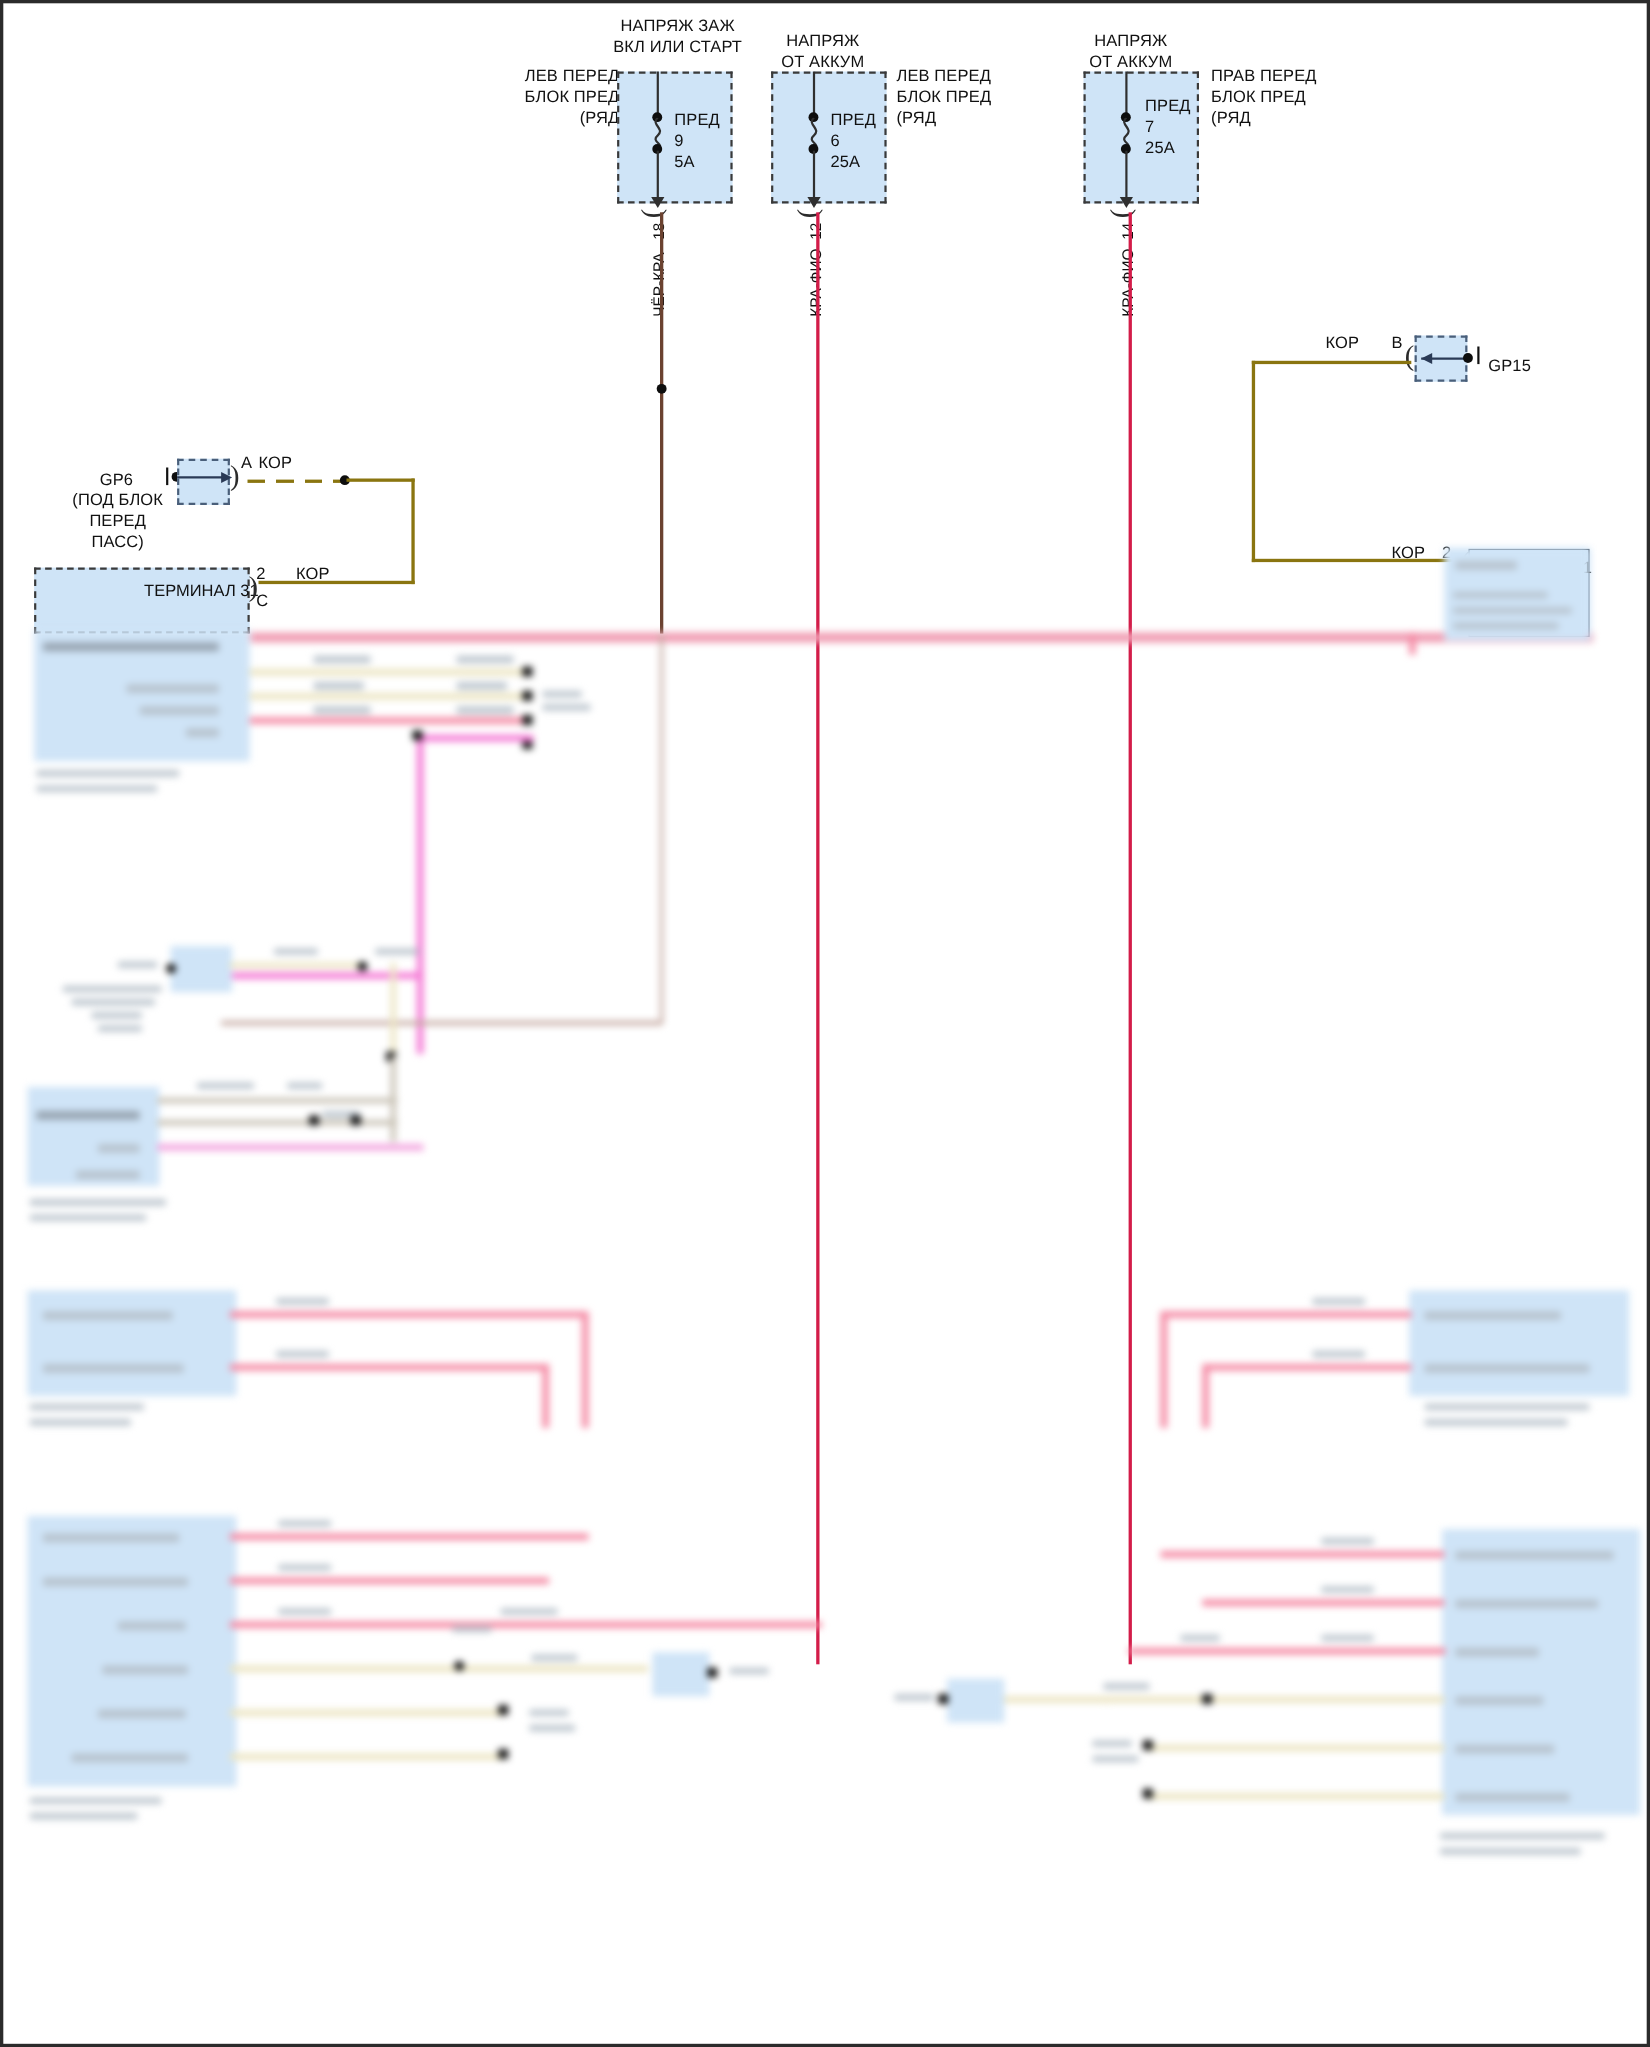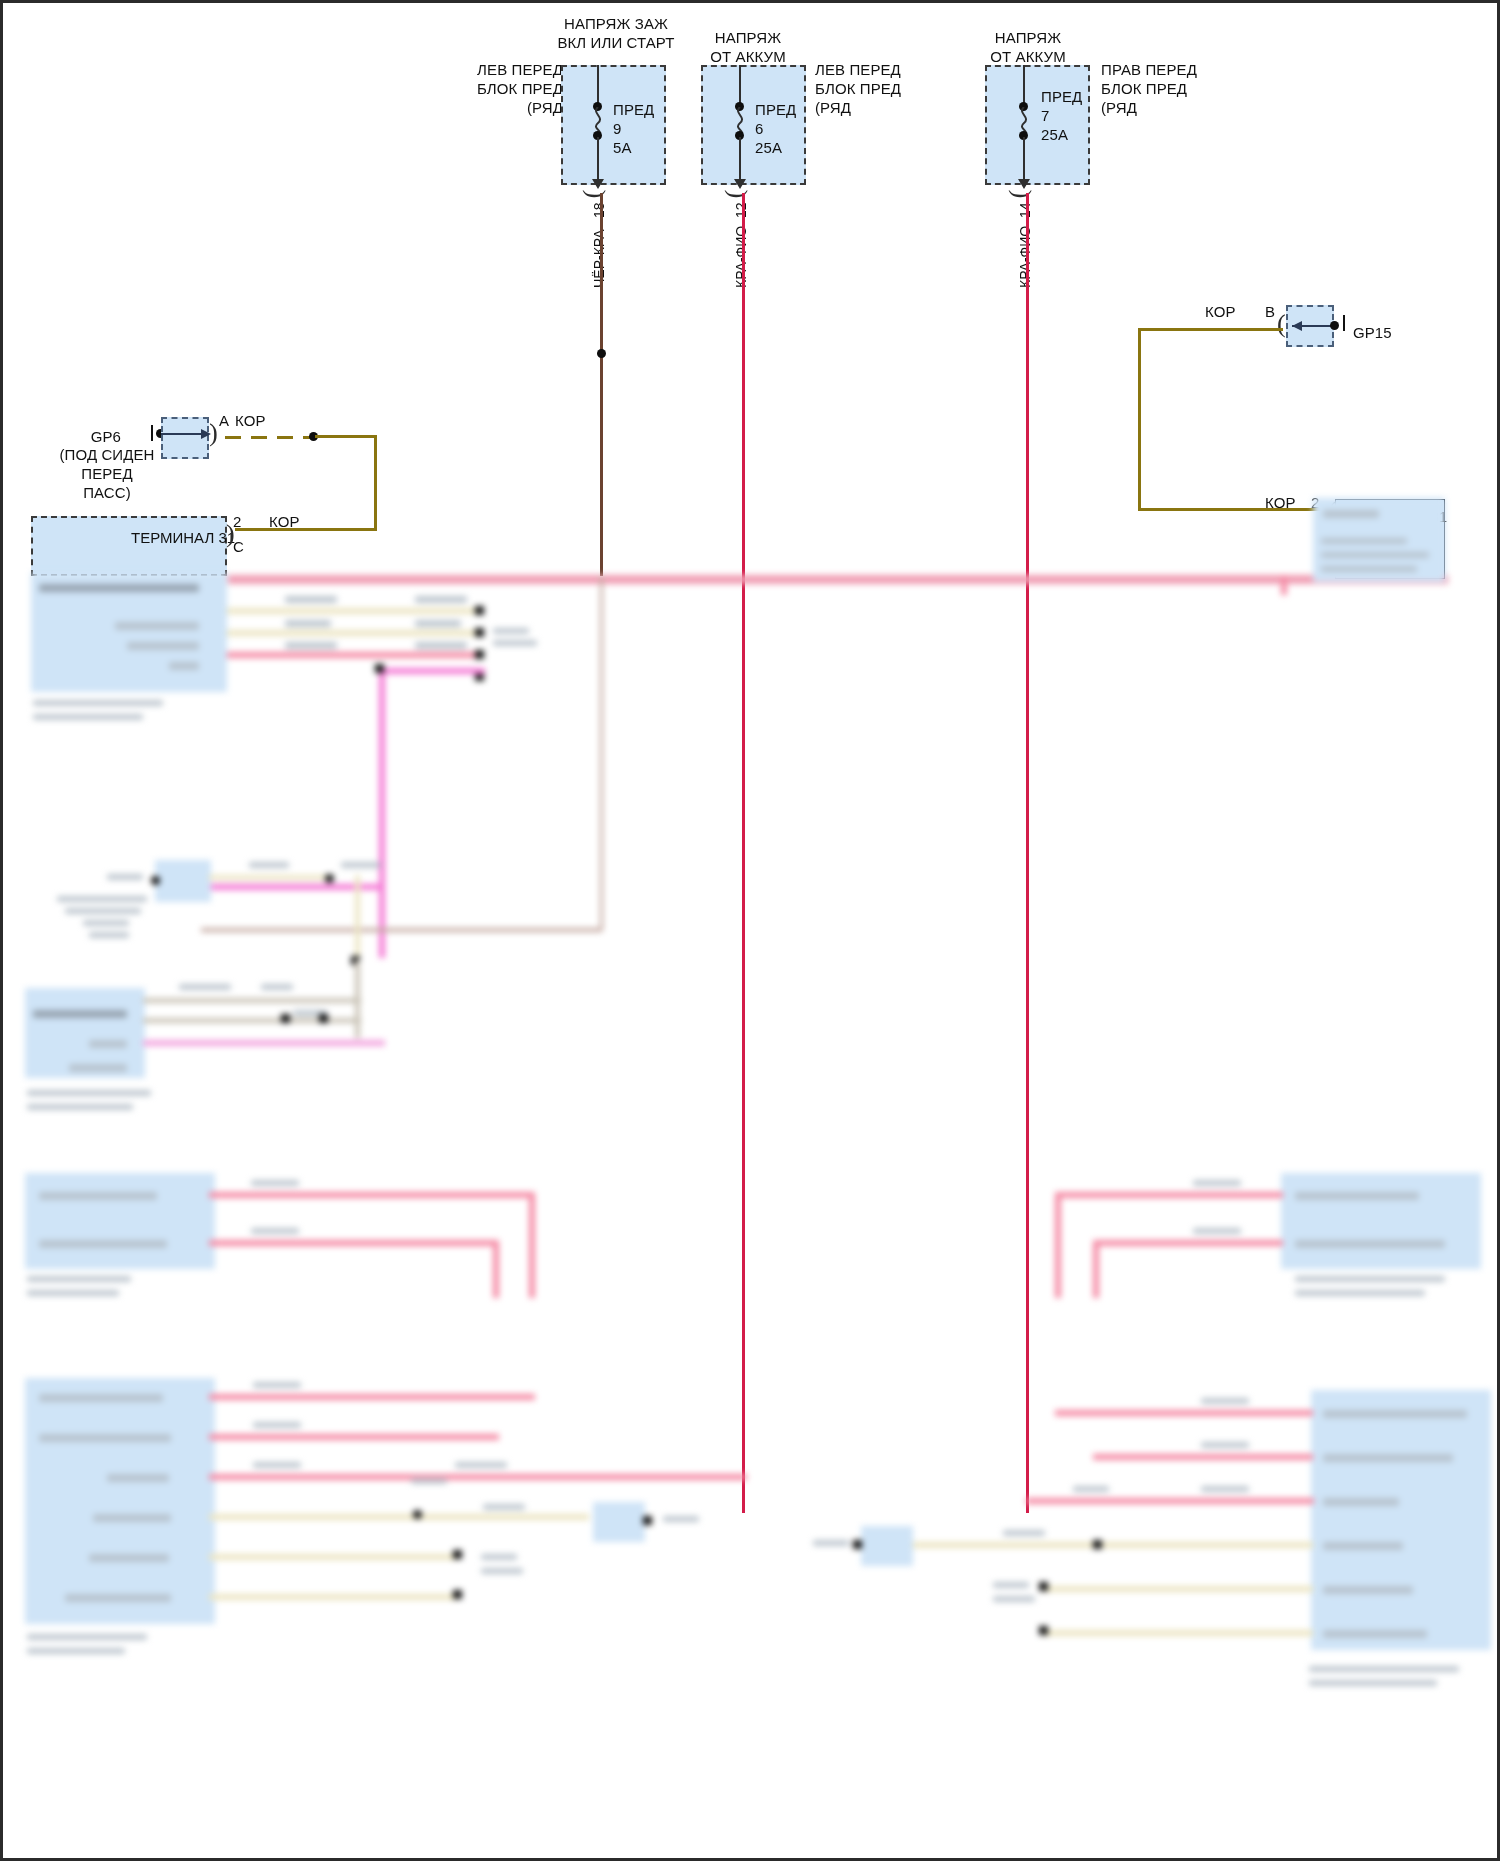--- a/index.html
+++ b/index.html
@@ -198,21 +198,21 @@
   <div class="w v gold" style="left:1135px;top:325px;height:183px;width:3px;"></div>
   <div class="w h gold" style="left:1135px;top:505px;width:195px;height:3px;"></div>
 
   <div class="lbl" style="left:1262px;top:491px;">КОР</div>
   <div class="lbl" style="left:1308px;top:491px;">2</div>
   <div class="conn-paren" style="left:1325px;top:495px;">(</div>
   <div class="mod solid" style="left:1332px;top:496px;width:110px;height:80px;"></div>
   <div class="term-txt" style="left:1340px;top:505px;">ТЕРМИНАЛ 31</div>
 
   <div class="lbl r" style="left:70px;top:425px;width:48px;">GP6</div>
-  <div class="lbl c" style="left:44px;top:443px;width:120px;">(ПОД СИДЕН
+  <div class="lbl c" style="left:44px;top:443px;width:120px;">(ПОД БЛОК
 ПЕРЕД
 ПАСС)</div>
   <div class="abs" style="left:148px;top:422px;width:2px;height:16px;background:#111;"></div>
   <div class="dot" style="left:153px;top:426px;"></div>
   <div class="gnd-box" style="left:158px;top:414px;width:48px;height:42px;"></div>
   <svg class="abs" style="left:156px;top:421px;" width="54" height="20" viewBox="0 0 54 20">
     <line x1="2" y1="10" x2="48" y2="10" stroke="#2a3a56" stroke-width="2"></line>
     <path d="M52 10 L42 5 L42 15 Z" fill="#2a3a56"></path>
   </svg>
   <div class="conn-paren" style="left:206px;top:417px;transform:scaleX(-1);">(</div>

